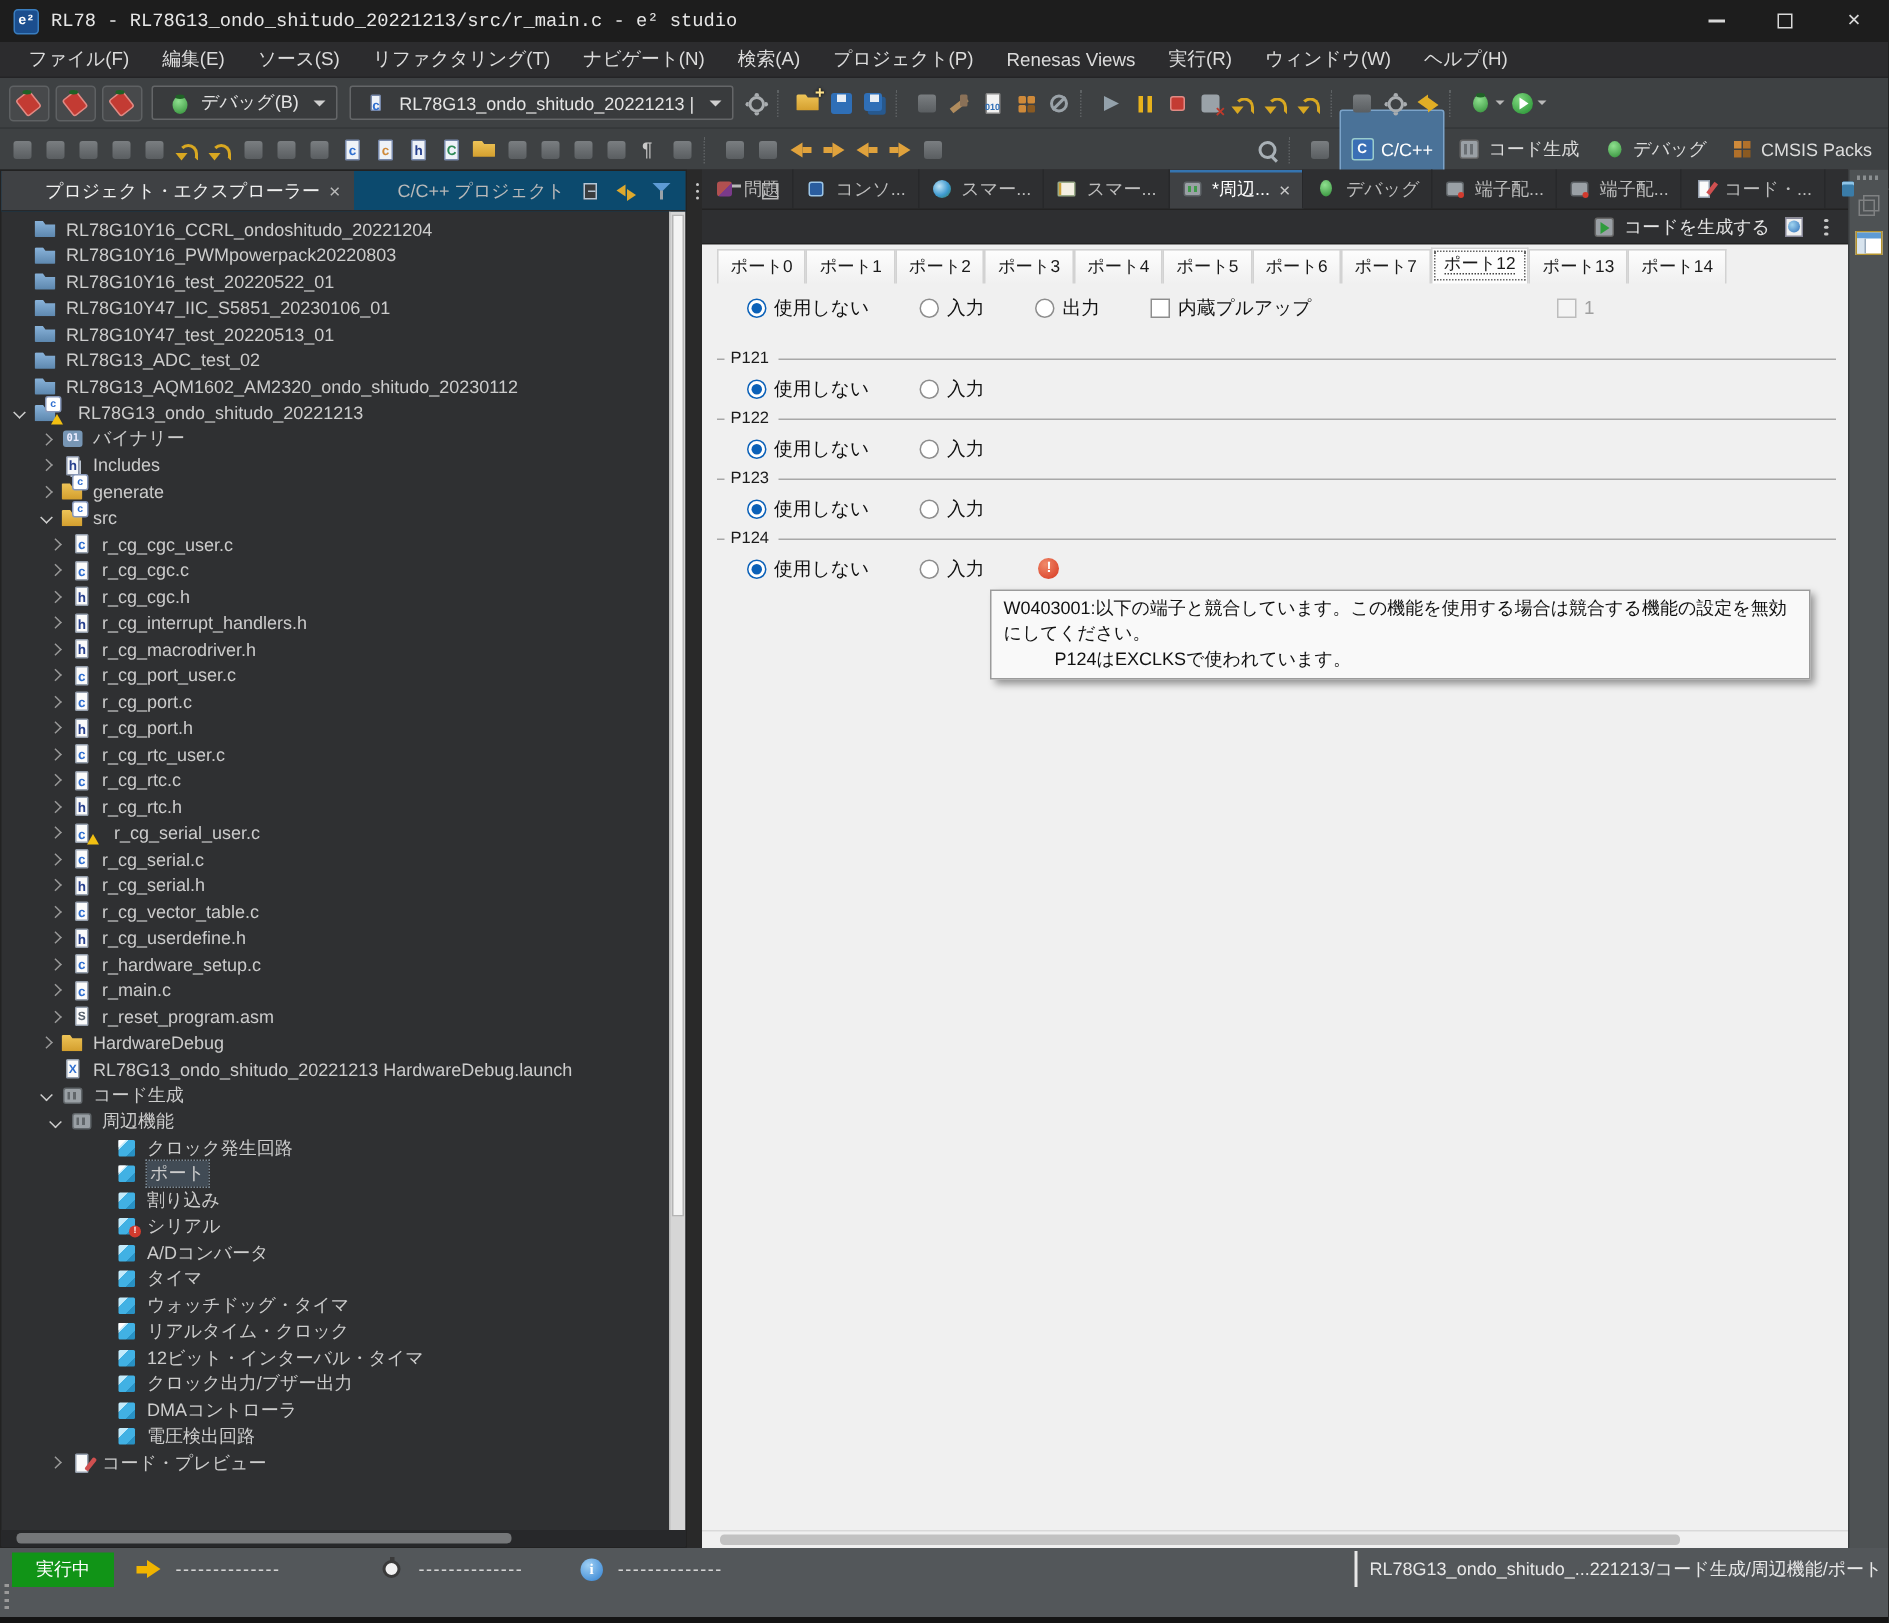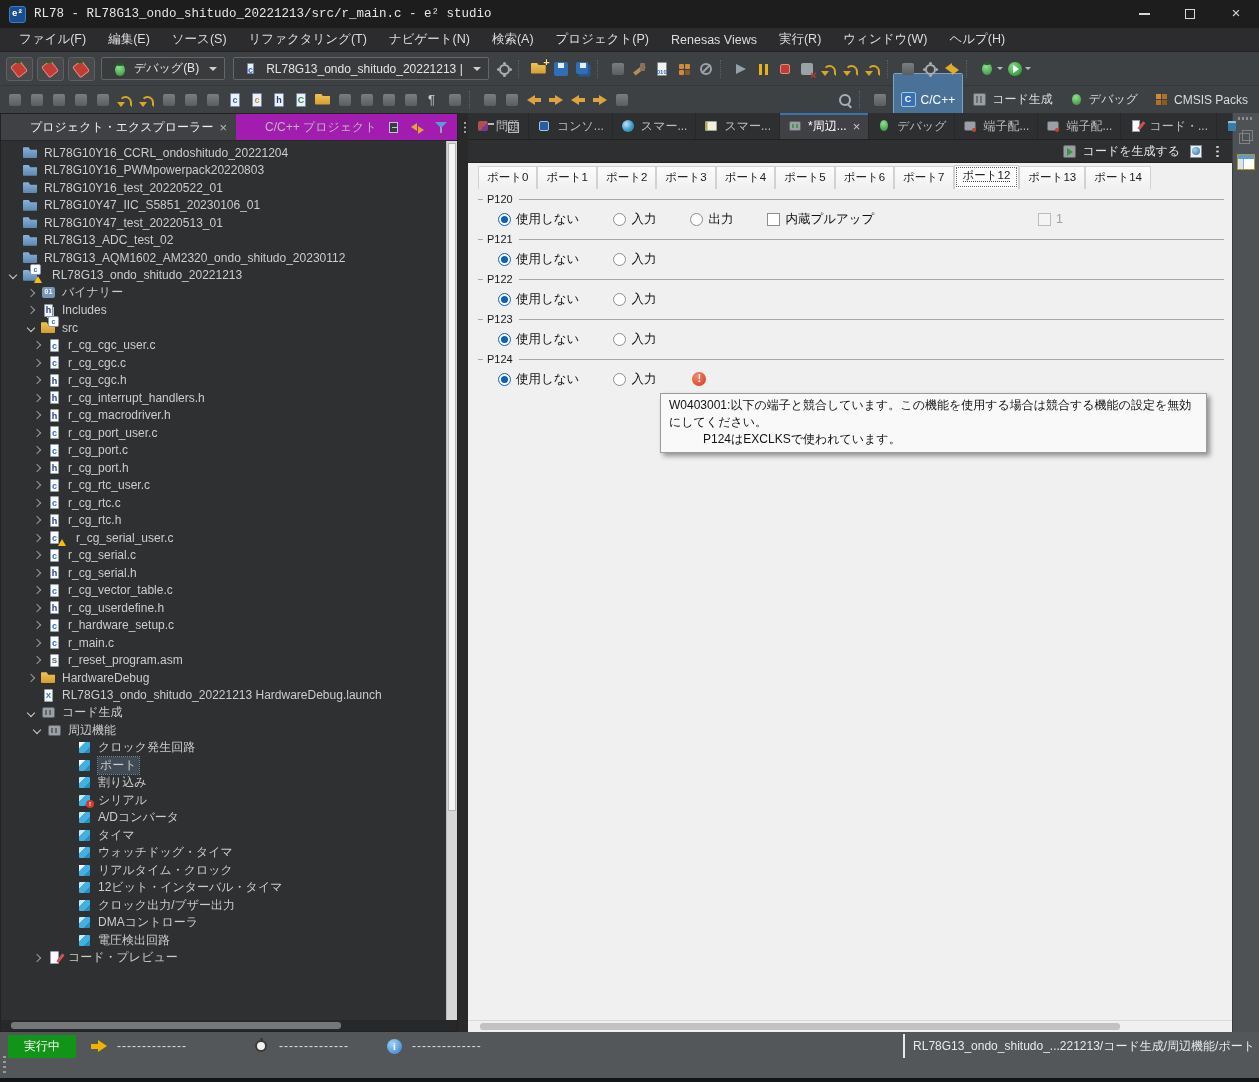--- a/index.html
+++ b/index.html
@@ -81,21 +81,21 @@
   .pi-codegen-perspective-icon::after { content:""; position:absolute; inset:4px; background:repeating-linear-gradient(90deg,#6a6f73 0 2px,transparent 2px 4px); }
   .pi-debug-perspective-icon::before { content:""; position:absolute; left:3px; top:2px; width:9px; height:11px; border-radius:50%; background:radial-gradient(circle at 40% 30%,#8fe08f,#2f8d36); }
   .pi-cmsis-perspective-icon::before { content:""; position:absolute; left:2px; top:2px; width:5px; height:5px; background:#cf8a3a; box-shadow:6px 0 0 #b0702a,0 6px 0 #b0702a,6px 6px 0 #8a5a22; }
 
   
   .main { position:absolute; top:113px; left:0; right:0; bottom:50px; display:flex; }
   .sash { width:10px; background:#292929; }
 
   
   .leftpanel { width:458px; display:flex; flex-direction:column; background:#2f3032; border:1px solid #222; }
-  .viewtabs { height:27px; display:flex; align-items:center; background:#a21caf; border-bottom:1px solid #27282a; font-size:12px; color:#b9b9b9; }
+  .viewtabs { height:27px; display:flex; align-items:center; background:#0c4a6e; border-bottom:1px solid #27282a; font-size:12px; color:#b9b9b9; }
   .vtab { display:flex; align-items:center; gap:6px; height:100%; padding:0 9px; white-space:nowrap; }
   .vtab.act-true { background:#3f4144; color:#efefef; }
   .vtab .close::before { content:"×"; font-size:13px; color:#b9b9b9; }
   .hdricons { margin-left:auto; display:flex; align-items:center; gap:9px; padding-right:8px; }
   .hic { position:relative; width:15px; height:15px; flex:none; }
   .hi-collapse-all-icon::before { content:""; position:absolute; inset:2px 3px; border:1.3px solid #b5c6d6; background:#3a3c3e; }
   .hi-collapse-all-icon::after { content:""; position:absolute; left:6px; top:7px; width:5px; height:1.5px; background:#b5c6d6; }
   .hi-link-editor-icon::before { content:""; position:absolute; left:1px; top:3px; border-right:6px solid #dfa92c; border-top:4px solid transparent; border-bottom:4px solid transparent; }
   .hi-link-editor-icon::after { content:""; position:absolute; right:1px; top:6px; border-left:6px solid #dfa92c; border-top:4px solid transparent; border-bottom:4px solid transparent; }
   .hi-filter-icon::before { content:""; position:absolute; left:1px; top:2px; border-top:6px solid #5d9bd5; border-left:6px solid transparent; border-right:6px solid transparent; }
@@ -480,20 +480,26 @@
               <span class="tlabel">バイナリー</span>
             </div>
 
             <div class="trow ind-1 chev-c">
               <span class="chev"></span>
               <span class="tico ti-includes-icon"></span>
 
               <span class="tlabel">Includes</span>
             </div>
 
+            <div class="trow ind-1 chev-c">
+              <span class="chev"></span>
+              <span class="tico ti-cfolder-icon"></span>
+
+              <span class="tlabel">generate</span>
+            </div>
 
             <div class="trow ind-1 chev-e">
               <span class="chev"></span>
               <span class="tico ti-cfolder-icon"></span>
 
               <span class="tlabel">src</span>
             </div>
 
             <div class="trow ind-2 chev-c">
               <span class="chev"></span>
@@ -853,23 +859,20 @@
 
             <span class="ptab sel-true"><span class="ptlabel">ポート12</span></span>
 
             <span class="ptab"><span class="ptlabel">ポート13</span></span>
 
             <span class="ptab"><span class="ptlabel">ポート14</span></span>
           </div>
         <div class="pgroups">
 
             <div class="pgroup">
-              <div class="ghead">
-                <span class="gname">P120</span>
-              </div>
               <div class="grow">
                 <span style="display:flex;align-items:center;">
 
                     <span class="opt">
                       <span class="ctrl k-radio on-true"></span>
                       <span class="olabel">使用しない</span>
                     </span>
 
                     <span class="opt">
                       <span class="ctrl k-radio"></span>

